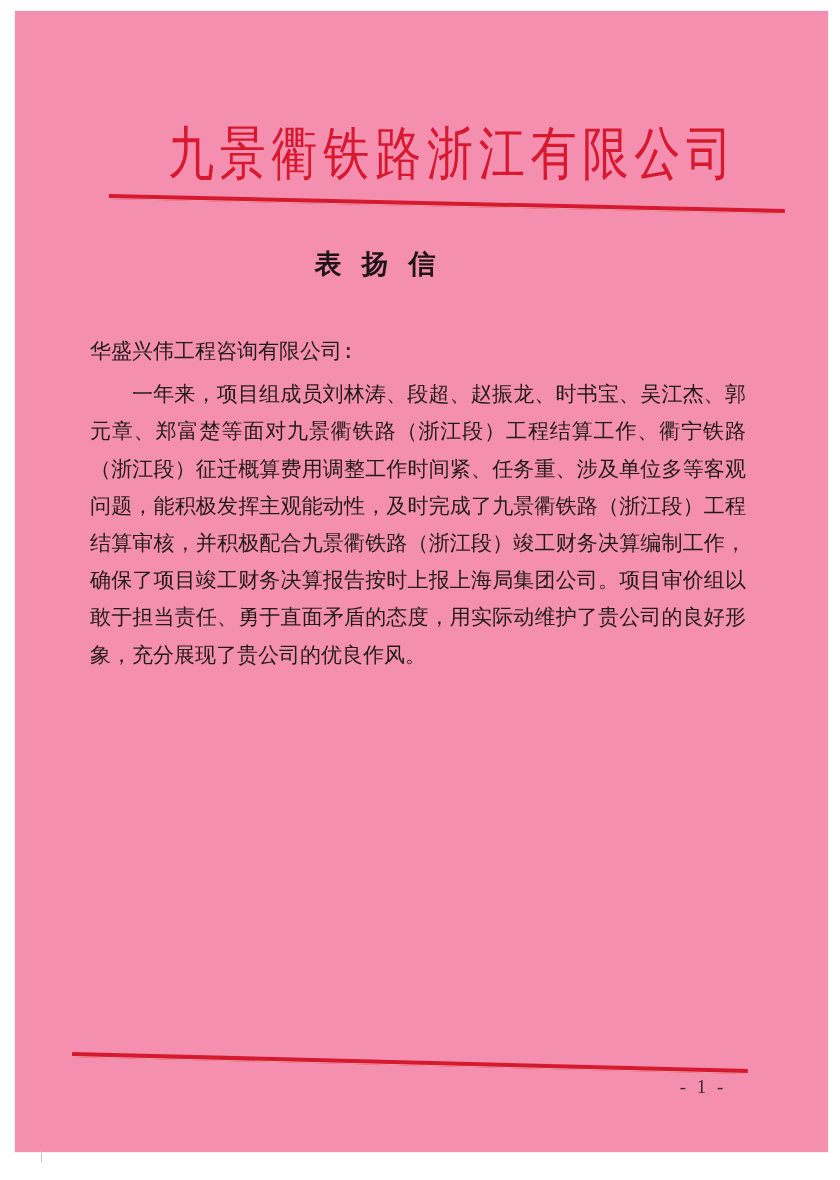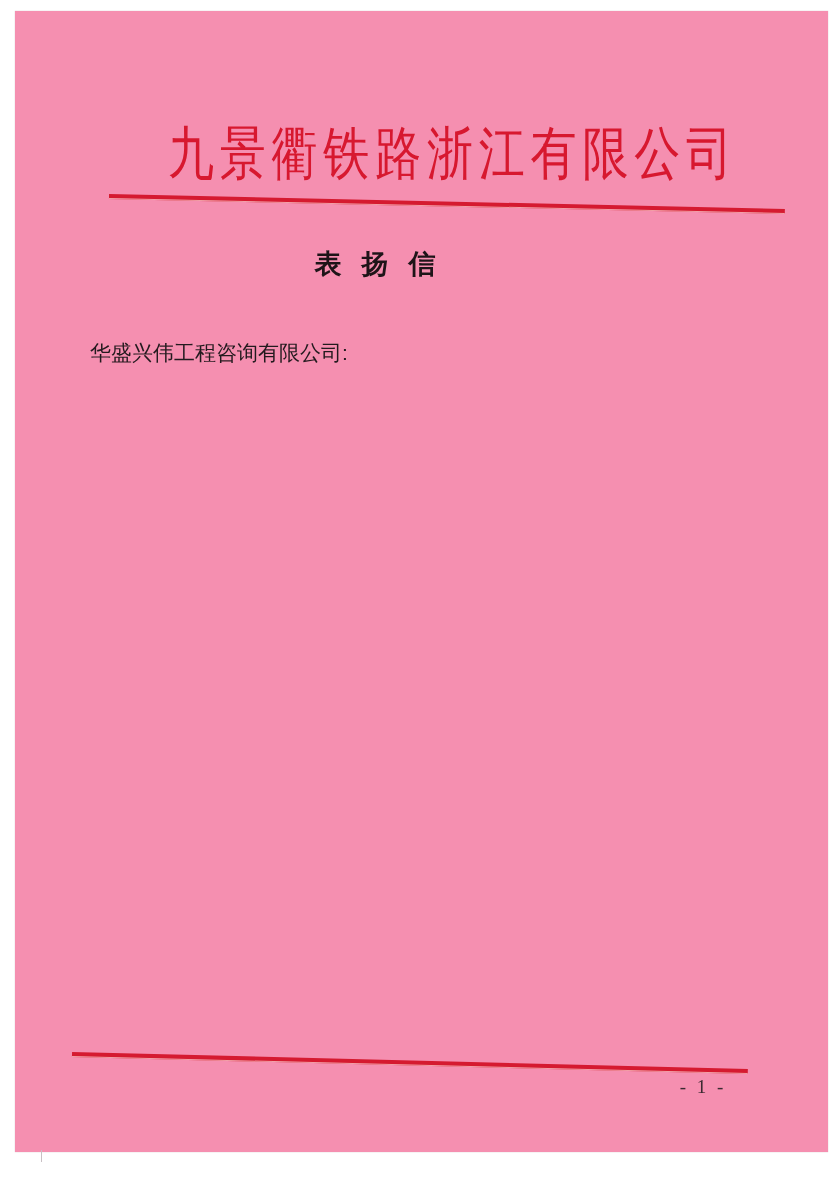--- a/index.html
+++ b/index.html
@@ -74,21 +74,21 @@
       color: #1e1418;
       letter-spacing: 20px;
       padding-left: 14px;
       box-sizing: border-box;
     }
     .body-text {
       position: absolute;
       left: 90px;
       top: 334px;
       width: 656px;
-      font-family: Liberation Sans, sans-serif;
+      font-family: Liberation Mono, monospace;
       font-size: 21px;
       line-height: 37.2px;
       color: #231a1e;
       text-align: justify;
     }
     .body-text p {
       margin: 0;
     }
     .body-text p.indent {
       text-indent: 42px;
@@ -136,19 +136,20 @@
   </div>
 
   <div class="rule top"></div>
 
 </div>
 
 <div class="doc-title">表扬信</div>
 
 <div class="body-text">
   <p>华盛兴伟工程咨询有限公司:</p>
+  <p class="indent gap">一年来，项目组成员刘林涛、段超、赵振龙、时书宝、吴江杰、郭元章、郑富楚等面对九景衢铁路（浙江段）工程结算工作、衢宁铁路（浙江段）征迁概算费用调整工作时间紧、任务重、涉及单位多等客观问题，能积极发挥主观能动性，及时完成了九景衢铁路（浙江段）工程结算审核，并积极配合九景衢铁路（浙江段）竣工财务决算编制工作，确保了项目竣工财务决算报告按时上报上海局集团公司。项目审价组以敢于担当责任、勇于直面矛盾的态度，用实际动维护了贵公司的良好形象，充分展现了贵公司的优良作风。</p>
 </div>
 
 <div class="rule bottom"></div>
 
 <div class="page-number">- 1 -</div>
 
 <div class="scan-tick"></div>
 
 </body></html>

